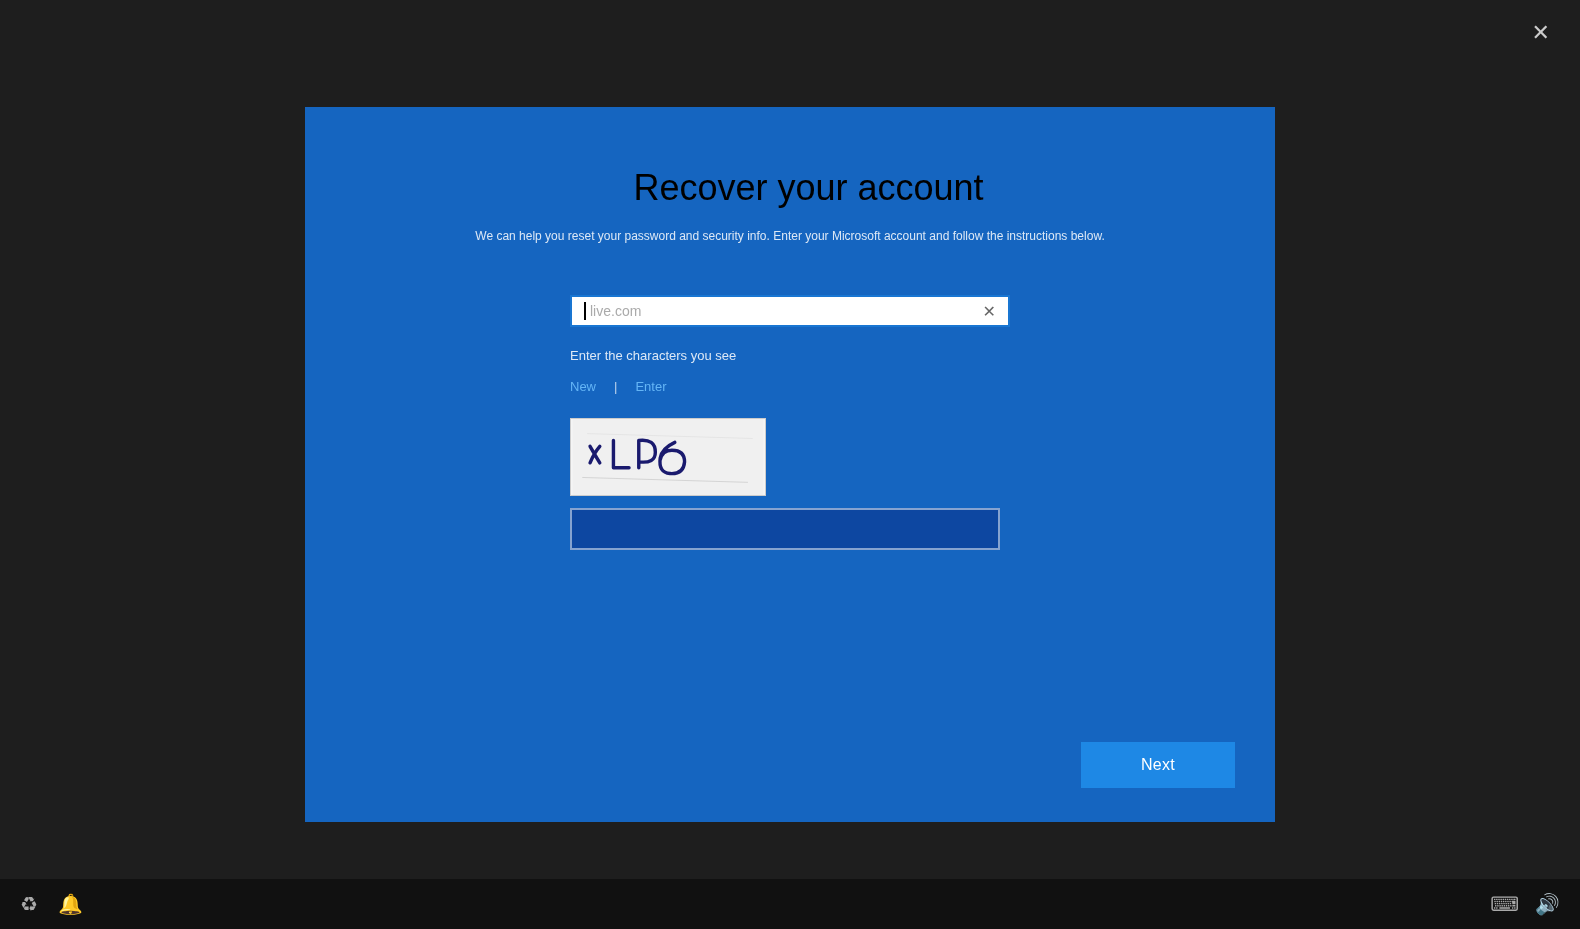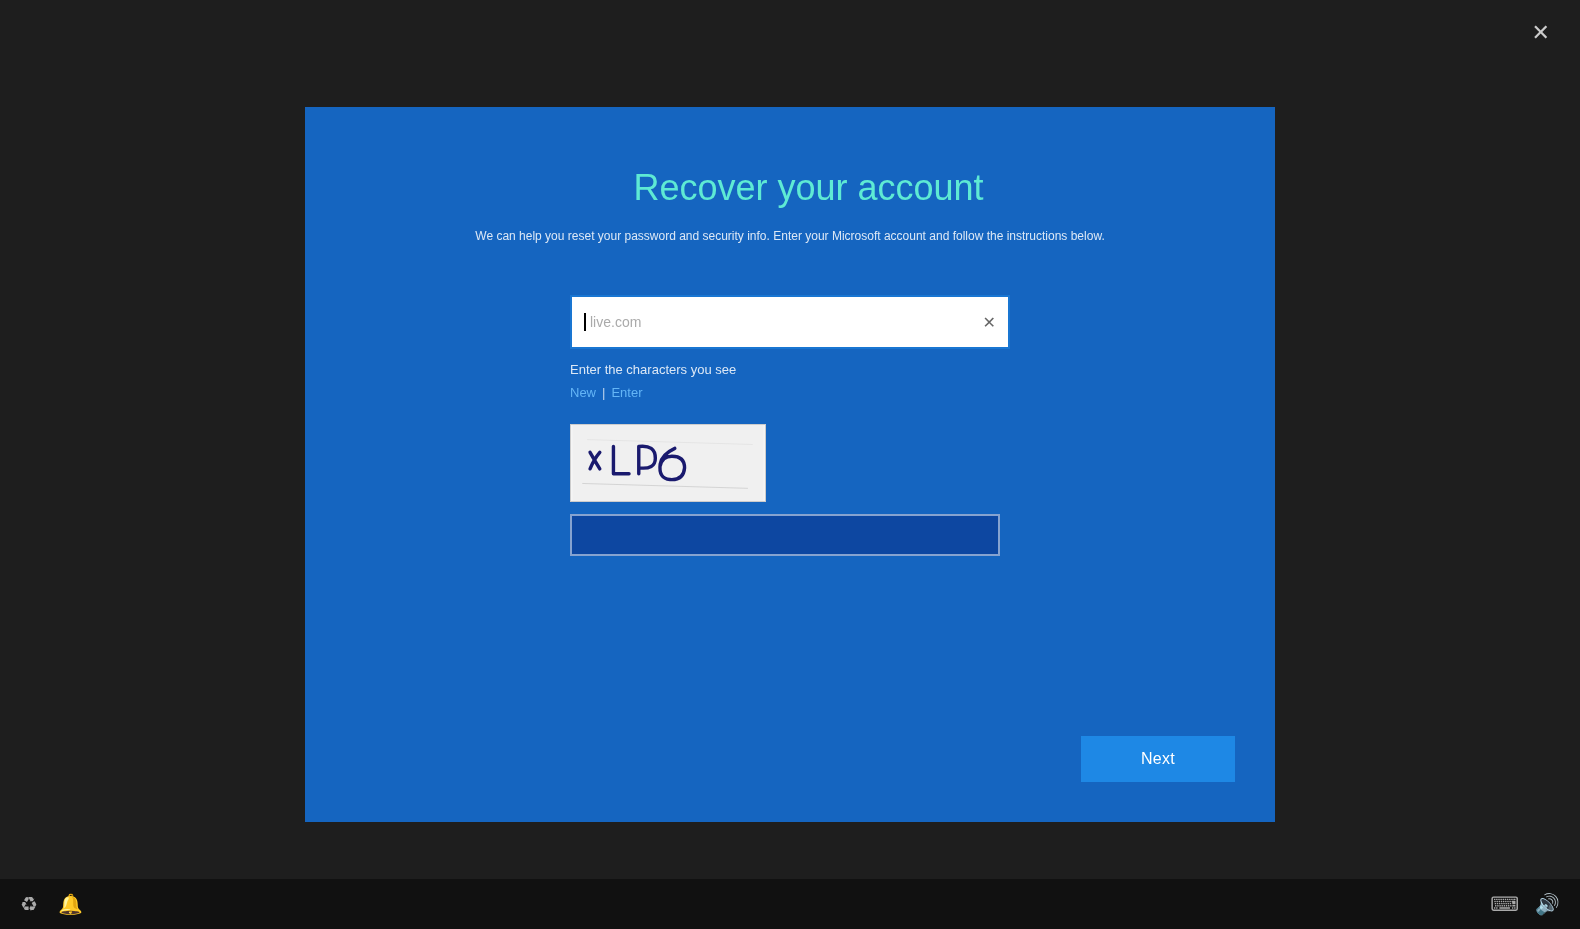--- a/index.html
+++ b/index.html
@@ -44,21 +44,21 @@
       height: 715px;
       background: #1565c0;
       position: relative;
       display: flex;
       flex-direction: column;
       align-items: center;
       padding: 60px 40px 40px;
     }
 
     .dialog-title {
-      color: #5eead4;
+      color: #000000;
       font-size: 36px;
       font-weight: 300;
       margin-bottom: 18px;
       text-align: center;
       margin-left: 37px;
     }
 
     .dialog-subtitle {
       color: rgba(255,255,255,0.85);
       font-size: 12px;
@@ -79,23 +79,23 @@
       color: rgba(255,255,255,0.85);
       font-size: 13px;
       margin-bottom: 6px;
     }
 
     .input-row {
       display: flex;
       align-items: center;
       background: #fff;
       border: 2px solid #1976d2;
-      height: 54px;
+      height: 32px;
       padding: 0 8px 0 12px;
-      margin-bottom: 13px;
+      margin-bottom: 21px;
     }
 
     .input-cursor {
       width: 2px;
       height: 18px;
       background: #000;
       display: inline-block;
       animation: blink 1s step-end infinite;
       margin-right: 4px;
     }
@@ -119,26 +119,26 @@
       font-size: 16px;
       padding: 4px;
       display: flex;
       align-items: center;
       justify-content: center;
     }
 
     .captcha-label {
       color: rgba(255,255,255,0.85);
       font-size: 13px;
-      margin-bottom: 8px;
+      margin-bottom: 16px;
     }
 
     .captcha-links {
       display: flex;
-      gap: 0;
+      gap: 12px;
       margin-bottom: 24px;
       font-size: 13px;
     }
 
     .captcha-link {
       color: #64b5f6;
       cursor: pointer;
       text-decoration: none;
     }
 
@@ -165,21 +165,21 @@
       background: #0d47a1;
       border: 2px solid rgba(255,255,255,0.5);
       outline: none;
       color: #fff;
       font-size: 14px;
       padding: 0 12px;
     }
 
     .next-btn {
       position: absolute;
-      bottom: 40px;
+      bottom: 34px;
       right: 40px;
       background: #1e88e5;
       color: #fff;
       border: none;
       padding: 14px 60px;
       font-size: 16px;
       cursor: pointer;
       font-weight: 400;
       letter-spacing: 0.3px;
     }

